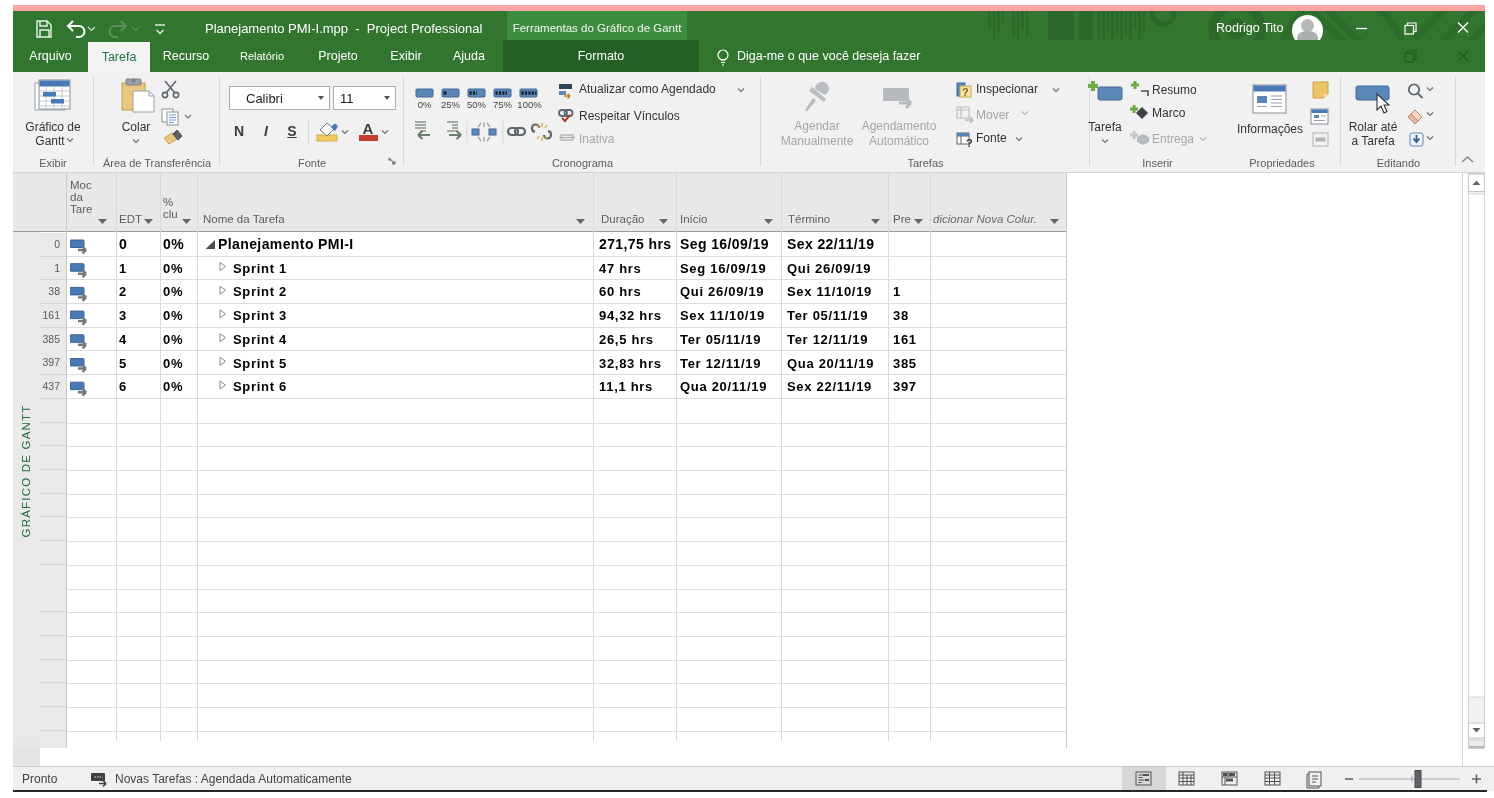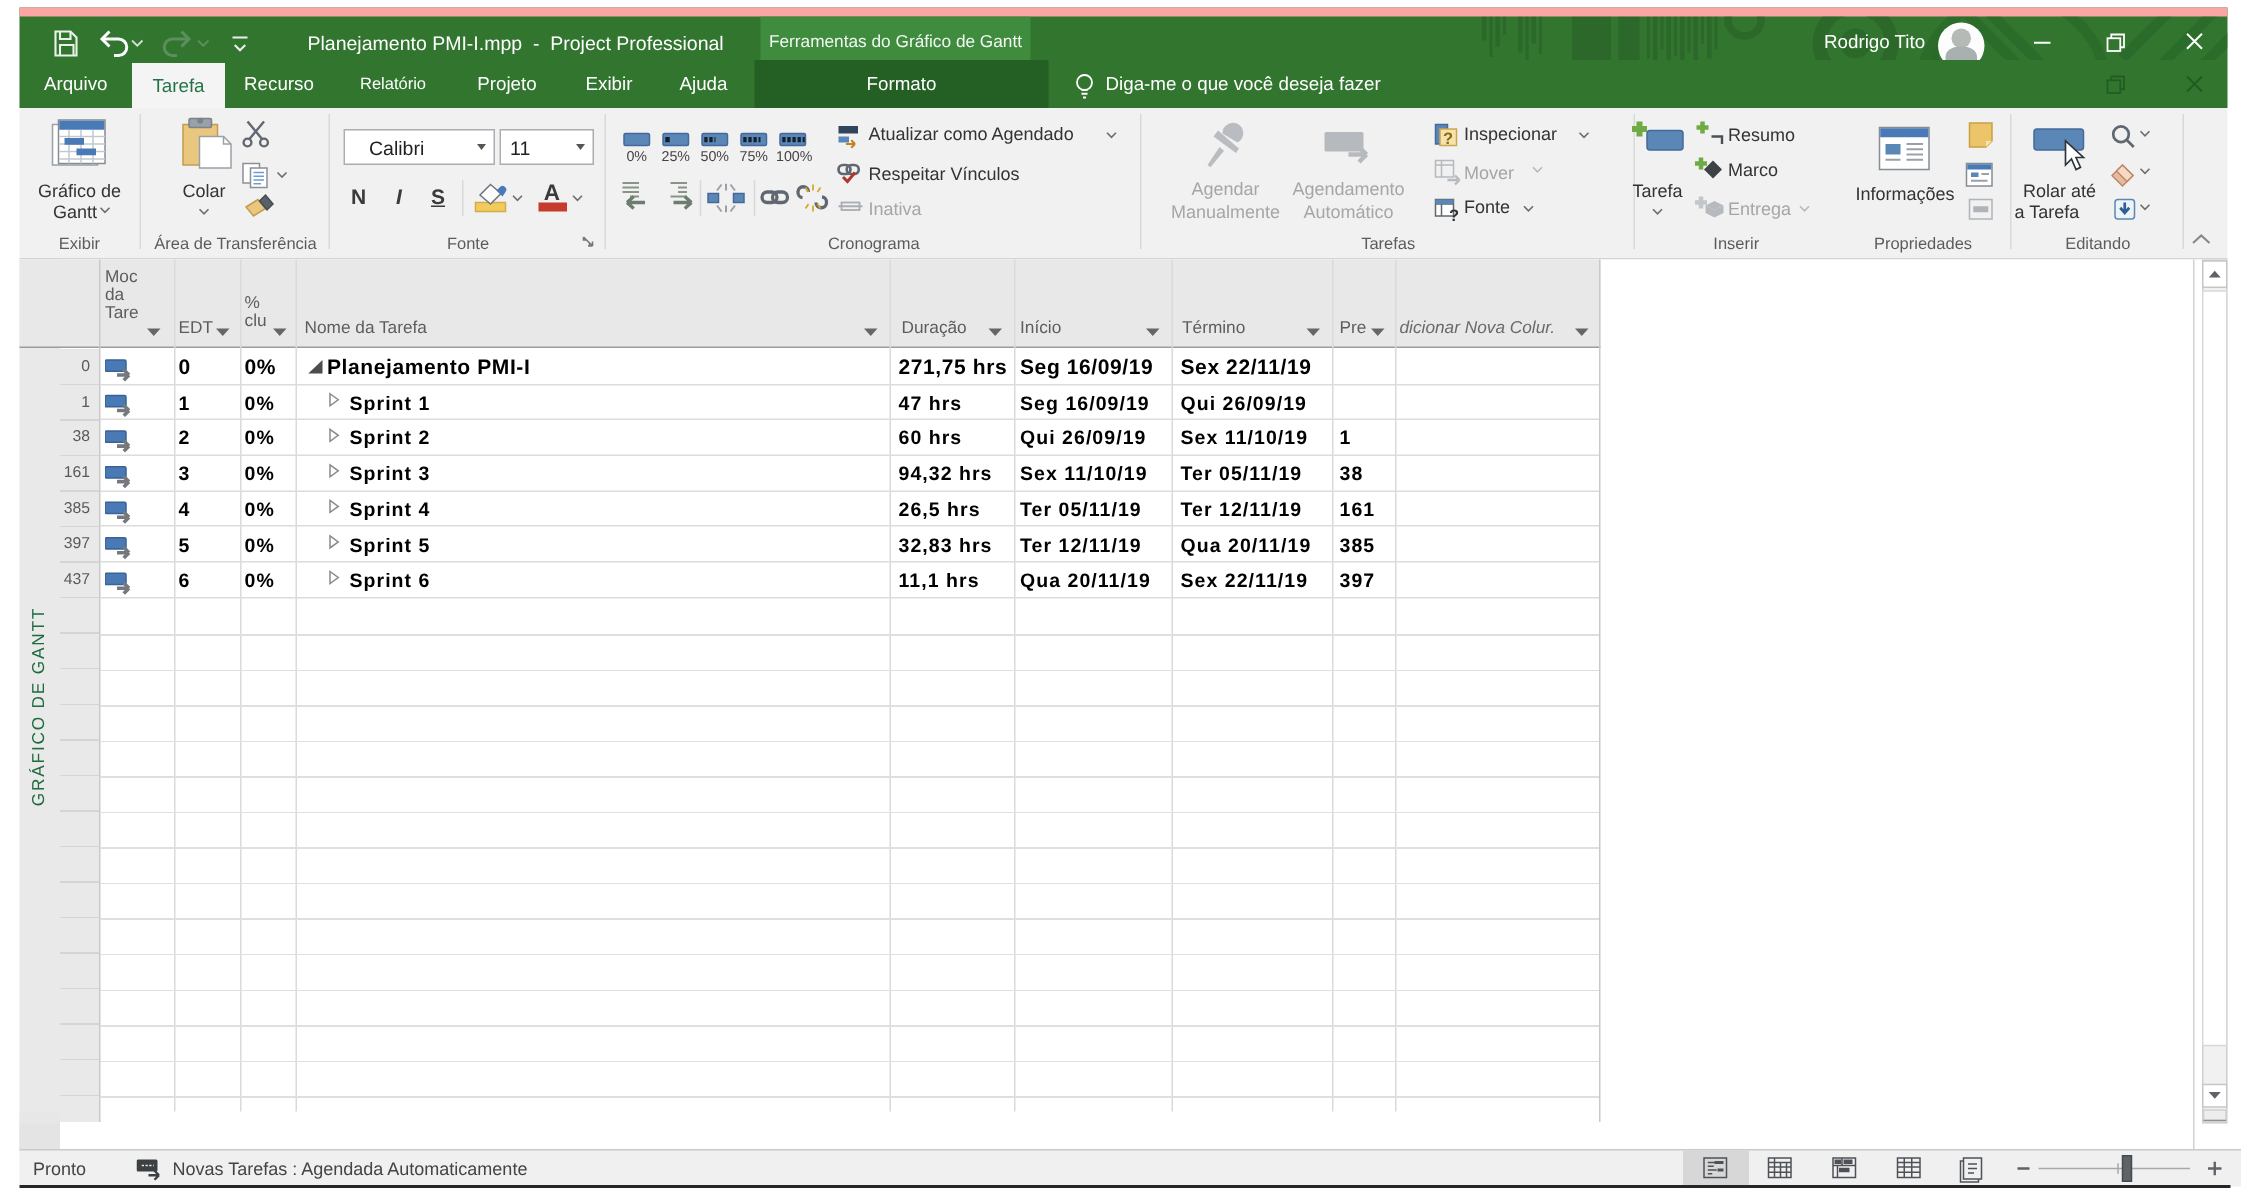--- a/index.html
+++ b/index.html
@@ -402,21 +402,21 @@
   <div class="ab" style="left:838px;top:62px;width:96px;text-align:center;font-size:12px;color:#a6a6a6;">Automático</div>
   <div class="ab" style="left:963px;top:10px;font-size:12px;color:#333;">Inspecionar</div>
   <div class="ab" style="left:963px;top:36px;font-size:12px;color:#a6a6a6;">Mover</div>
   <div class="ab" style="left:963px;top:59px;font-size:12px;color:#333;">Fonte</div>
   <div class="ab" style="left:1062px;top:48px;width:60px;text-align:center;font-size:12px;color:#333;">Tarefa</div>
   <div class="ab" style="left:1139px;top:11px;font-size:12px;color:#333;">Resumo</div>
   <div class="ab" style="left:1139px;top:34px;font-size:12px;color:#333;">Marco</div>
   <div class="ab" style="left:1139px;top:60px;font-size:12px;color:#a6a6a6;">Entrega</div>
   <div class="ab" style="left:1217px;top:50px;width:80px;text-align:center;font-size:12px;color:#333;">Informações</div>
   <div class="ab" style="left:1330px;top:48px;width:60px;text-align:center;font-size:12px;color:#333;">Rolar até</div>
-  <div class="ab" style="left:1330px;top:62px;width:60px;font-size:12px;color:#333;">a Tarefa</div>
+  <div class="ab" style="left:1330px;top:62px;width:60px;text-align:center;font-size:12px;color:#333;">a Tarefa</div>
 </div>
 
 <div class="ab" id="view" style="left:13px;top:173px;width:1472px;height:593px;background:#fff;font-size:11.5px;">
   <div class="ab" style="left:0;top:0;width:27px;height:593px;background:#e9e9e9;"></div>
 
   <div class="ab" style="left:0;top:0;width:1054px;height:59px;background:#e8e8e8;border-bottom:1px solid #9c9c9c;box-sizing:border-box;"></div>
 
   <div class="ab" style="left:27px;top:60px;width:26px;height:515px;background:#e9e9e9;
       background-image:repeating-linear-gradient(to bottom,transparent 0 22.7px,#d5d5d5 22.7px 23.7px);"></div>
 

